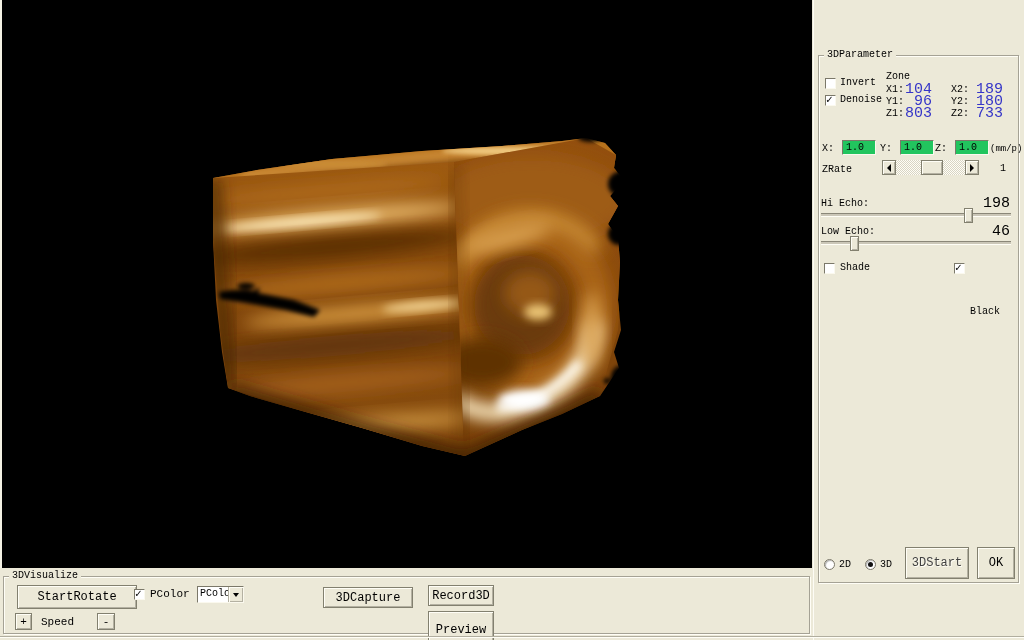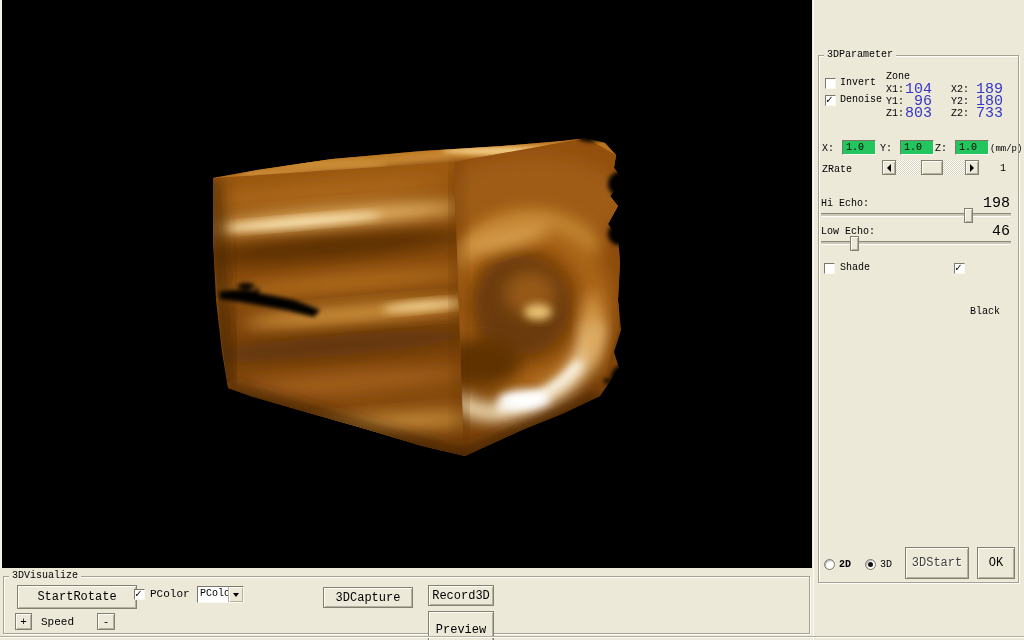--- a/index.html
+++ b/index.html
@@ -266,21 +266,21 @@
       <div class="slider-track" style="left:2px; top:185px; width:190px;">
         <div class="slider-thumb" style="left: calc(18.0392% - 5px);"></div>
       </div>
 
       <span class="checkbox" style="left:5px; top:207px;"></span>
       <span class="lbl" style="left:21px; top:206px;">Shade</span>
       <span class="checkbox on" style="left:135px; top:207px;"></span>
       <span class="lbl" style="left:151px; top:206px;margin-top:44px;">Black</span>
 
       <span class="radio" style="left:5px; top:503px;"></span>
-      <span class="lbl" style="left:20px; top:503px;font-weight:bold;">2D</span>
+      <span class="lbl" style="left:20px; top:503px;">2D</span>
       <span class="radio on" style="left:46px; top:503px;"></span>
       <span class="lbl" style="left:61px; top:503px;">3D</span>
 
       <button class="btn disabled" style="left:86px; top:491px; width:64px; height:32px;">3DStart</button>
       <button class="btn" style="left:158px; top:491px; width:38px; height:32px;">OK</button>
     </div>
   </div>
 
   <div class="groupbox" style="left:3px; top:576px; width:807px; height:58px;">
     <span class="legend">3DVisualize</span>

